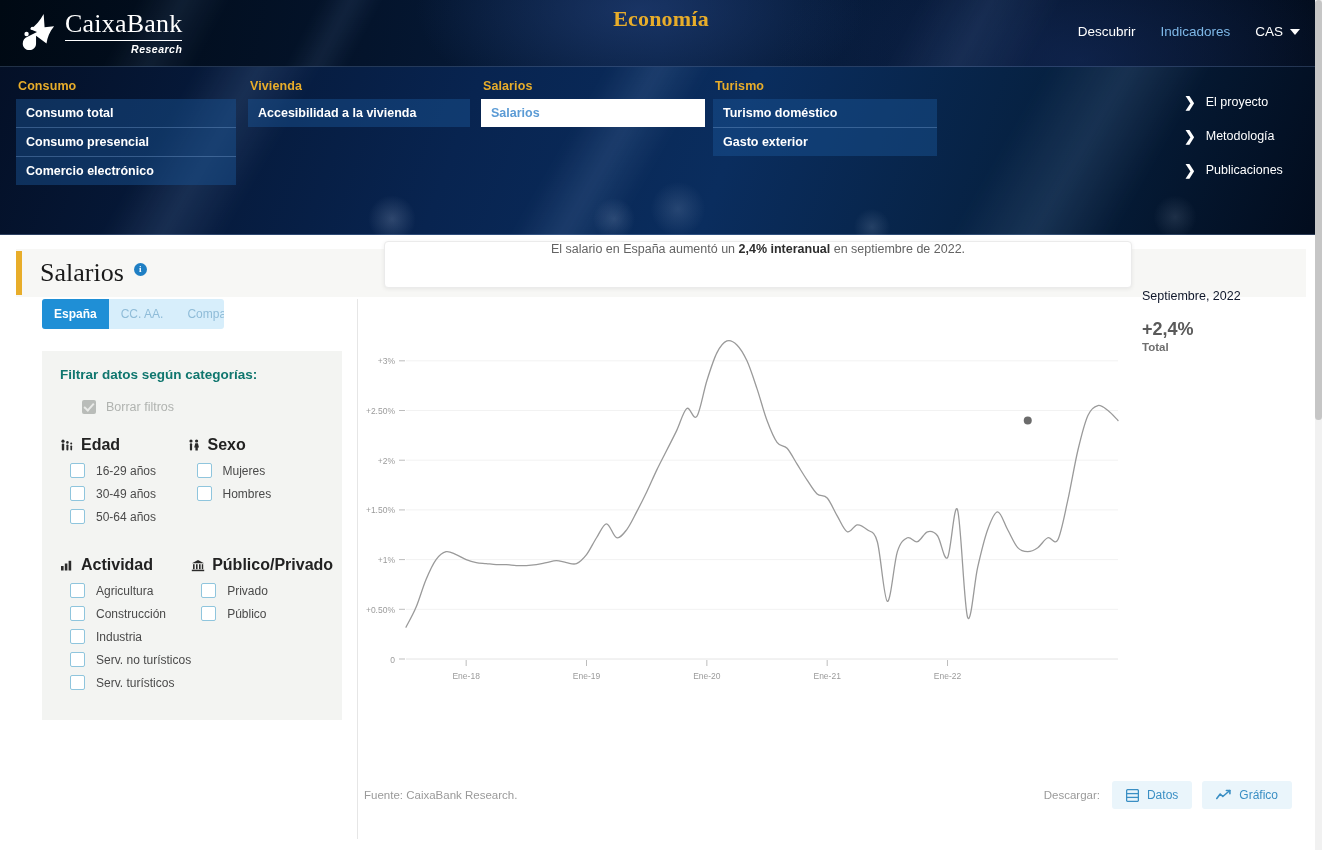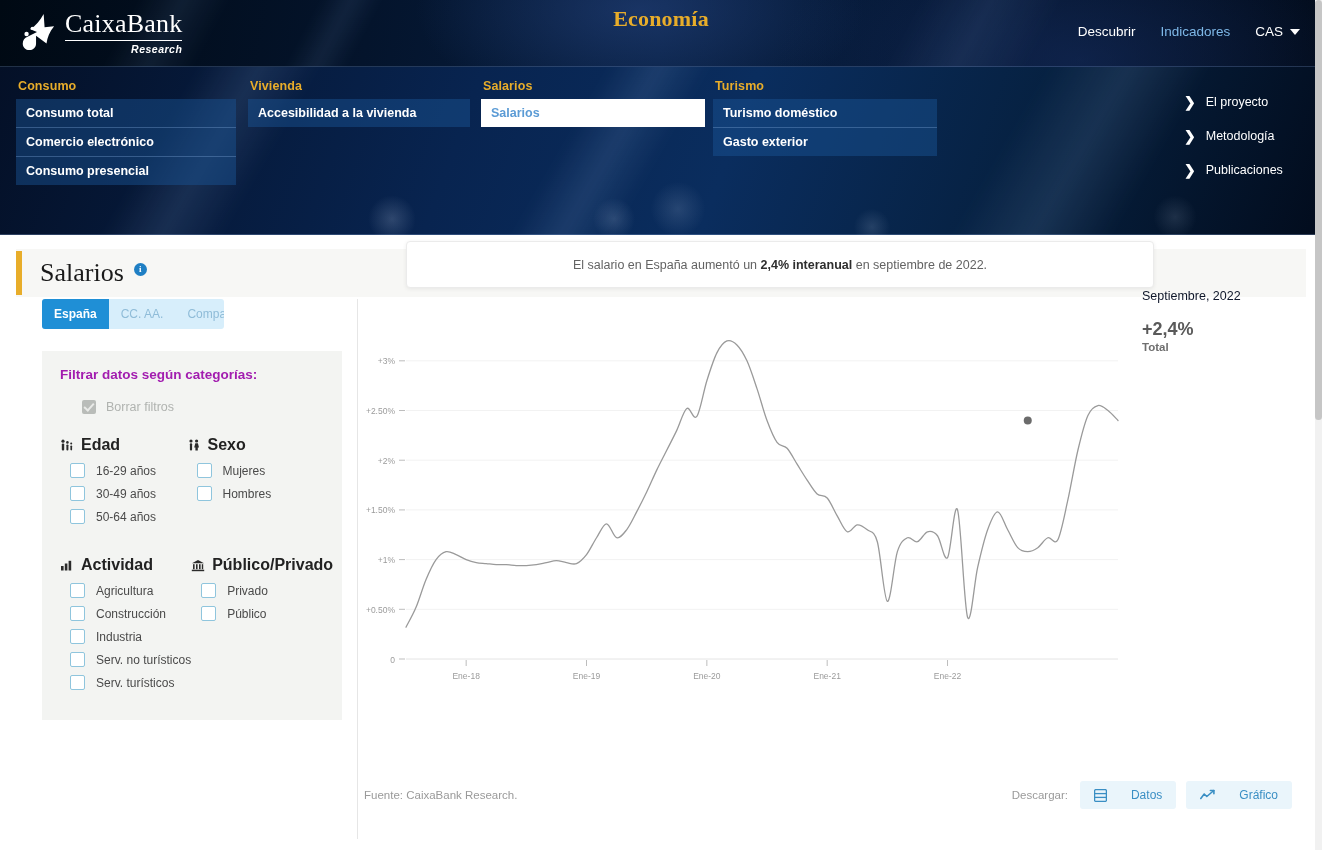--- a/index.html
+++ b/index.html
@@ -113,21 +113,21 @@
 
   .content { position:absolute; left:28px; top:64px; width:1270px; height:540px; display:flex; }
 
   
   .leftcol { width:330px; border-right:1px solid #e6e6e6; padding:0 0 0 0; }
   .tabs { display:flex; background:#d7eefb; border-radius:3px; width:182px; margin:0 0 22px 14px; overflow:hidden; }
   .tab { font-size:12px; padding:8px 12px; color:#8fbcd8; cursor:pointer; white-space:nowrap; }
   .tab.active { background:#1f8fd6; color:#ffffff; font-weight:bold; }
 
   .filterbox { margin-left:14px; width:300px; background:#f3f4f2; padding:16px 18px 22px 18px; }
-  .filter-title { font-size:13.5px; font-weight:bold; color:#a21caf; margin-bottom:18px; }
+  .filter-title { font-size:13.5px; font-weight:bold; color:#0f766e; margin-bottom:18px; }
 
   .clearrow { display:flex; align-items:center; gap:10px; margin:0 0 22px 22px; }
   .clearbox {
     width:14px; height:14px; background:#b9bcb9; border-radius:2px;
     position:relative; flex:none;
   }
   .clearbox::after {
     content:""; position:absolute; left:4px; top:1px; width:4px; height:8px;
     border:solid #e9eae8; border-width:0 2px 2px 0; transform:rotate(42deg);
   }
@@ -143,41 +143,41 @@
     width:15px; height:15px; border:1px solid #8fc5dd; background:#ffffff;
     border-radius:2px; flex:none; cursor:pointer;
   }
   .fopt-label { font-size:12px; color:#4a4a4a; white-space:nowrap; }
   .fspacer { height:24px; }
 
   
   .rightcol { flex:1; position:relative; }
 
   .callout {
-    position:absolute; left:48px; top:-58px; width:748px; height:47px;
+    position:absolute; left:26px; top:-58px; width:748px; height:47px;
     background:#ffffff; border:1px solid #ebebeb; border-radius:4px;
     box-shadow:0 1px 4px rgba(0,0,0,.07);
-    display:flex; align-items:center; justify-content:center;
+    display:flex; justify-content:center;
   }
   .callout-txt { font-size:12.5px; color:#636363; }
   .callout-txt b { color:#2e2e2e; font-weight:bold; }
 
   .statbox { position:absolute; right:6px; top:-10px; text-align:left; width:150px; }
   .stat-date { font-size:12.5px; font-weight:normal; color:#0f172a; white-space:nowrap; }
   .stat-val { font-size:18px; font-weight:bold; color:#5a5a5a; margin-top:16px; }
   .stat-lbl { font-size:11.5px; font-weight:bold; color:#6f6f6f; margin-top:1px; }
 
   .chart { position:absolute; left:0; top:18px; width:790px; height:440px; }
 
   .footer { position:absolute; left:6px; right:6px; top:482px; display:flex; align-items:center; }
   .source { font-size:11.5px; color:#9a9a9a; }
   .dl-wrap { margin-left:auto; display:flex; align-items:center; gap:10px; }
   .dl-label { font-size:11.5px; color:#9a9a9a; margin-right:2px; }
   .dl-btn {
-    display:flex; align-items:center; gap:24px; background:#eaf5fb;
+    display:flex; align-items:center; gap:8px; background:#eaf5fb;
     padding:7px 14px; border-radius:3px; cursor:pointer;
     font-size:12px; color:#3a8fc4; white-space:nowrap;
   }
   .scrollbar { position:absolute; right:0; top:0; width:7px; height:850px; background:#f1f1f1; }
   .scroll-thumb { position:absolute; right:0; top:0; width:7px; height:420px; background:#c6c6c6; border-radius:4px; }
 </style>
 </head>
 <body>
 
 <div class="topbar">
@@ -213,22 +213,22 @@
 </div>
 
 <div class="mega">
   <div class="mega-streak" style="left:150px;top:-40px;width:120px;height:250px;"></div>
   <div class="mega-streak" style="left:560px;top:-40px;width:100px;height:250px;"></div>
   <div class="mega-streak" style="left:1000px;top:-40px;width:160px;height:250px;"></div>
 
   <div class="mcol" style="left:16px;  width:220px;">
     <div class="mcol-head">Consumo</div>
     <a class="mitem" href="#">Consumo total</a>
+    <a class="mitem" href="#">Consumo presencial</a>
     <a class="mitem" href="#">Comercio electrónico</a>
-    <a class="mitem" href="#">Consumo presencial</a>
   </div>
 
   <div class="mcol" style="left:248px; width:222px;">
     <div class="mcol-head">Vivienda</div>
     <a class="mitem" href="#">Accesibilidad a la vivienda</a>
   </div>
 
   <div class="mcol" style="left:481px; width:224px;">
     <div class="mcol-head">Salarios</div>
     <a class="mitem active" href="#">Salarios</a>

